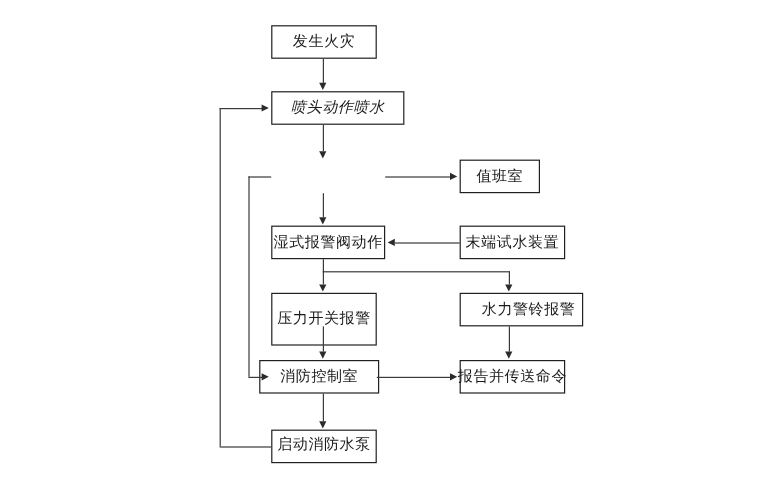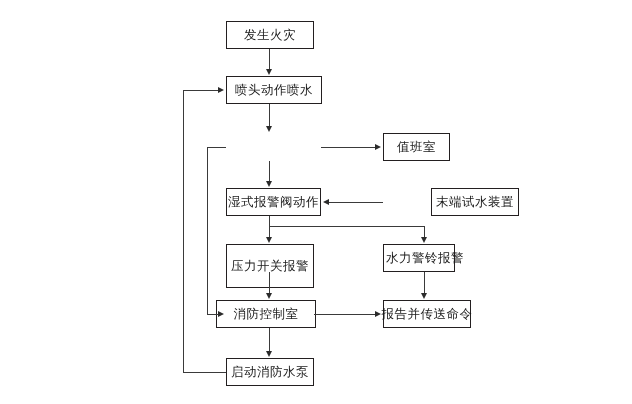--- a/index.html
+++ b/index.html
@@ -65,45 +65,45 @@
   }
 </style>
 </head>
 <body>
 
 <div id="canvas">
 
   <div class="node" style="left:226px; top:21px;  width:88px; height:28px;">
       <span class="lbl">发生火灾</span>
     </div>
-  <div class="node" style="left:226px; top:76px;  width:96px; height:28px;">
+  <div class="node" style="left:226px; top:76px;  width:111px; height:28px;font-style:italic;">
       <span class="lbl">喷头动作喷水</span>
     </div>
   <div class="node" style="left:383px; top:133px; width:67px; height:28px;">
       <span class="lbl">值班室</span>
     </div>
   <div class="node" style="left:226px; top:188px; width:95px; height:28px;">
       <span class="lbl">湿式报警阀动作</span>
     </div>
-  <div class="node" style="left:383px; top:188px; width:88px; height:28px;margin-left:48px;">
+  <div class="node" style="left:383px; top:188px; width:88px; height:28px;">
       <span class="lbl">末端试水装置</span>
     </div>
   <div class="node" style="left:226px; top:244px; width:88px; height:44px;">
       <span class="lbl">压力开关报警</span>
     </div>
-  <div class="node" style="left:383px; top:244px; width:72px; height:28px;padding-left:12px;">
+  <div class="node" style="left:383px; top:244px; width:103px; height:28px;padding-left:12px;">
       <span class="lbl">水力警铃报警</span>
     </div>
   <div class="node" style="left:216px; top:300px; width:100px; height:28px;">
       <span class="lbl">消防控制室</span>
     </div>
   <div class="node" style="left:383px; top:300px; width:88px; height:28px;">
       <span class="lbl">报告并传送命令</span>
     </div>
-  <div class="node" style="left:226px; top:358px; width:88px; height:28px;">
+  <div class="node" style="left:226px; top:358px; width:88px; height:28px;font-family:Liberation Mono, monospace;">
       <span class="lbl">启动消防水泵</span>
     </div>
 
   <div class="edge v" style="left:269px; top:49px; height:21px;"></div>
   <div class="arrow down" style="left:266px; top:69px;"></div>
 
   <div class="edge v" style="left:269px; top:104px; height:22px;"></div>
   <div class="arrow down" style="left:266px; top:126px;"></div>
 
   <div class="edge h" style="left:321px; top:147px; width:54px;"></div>

